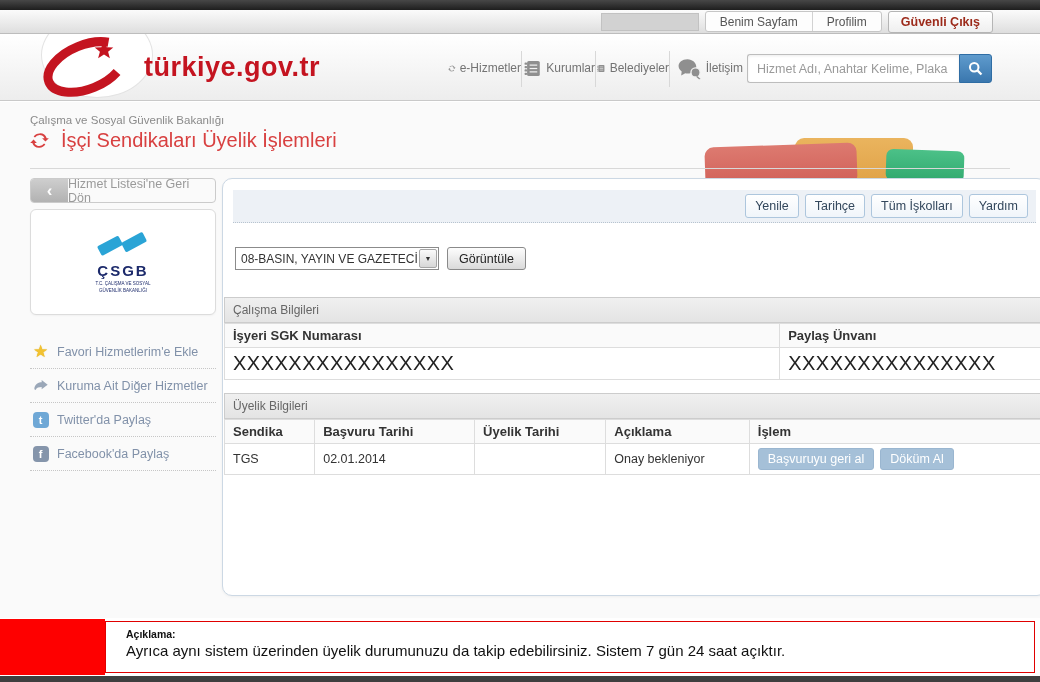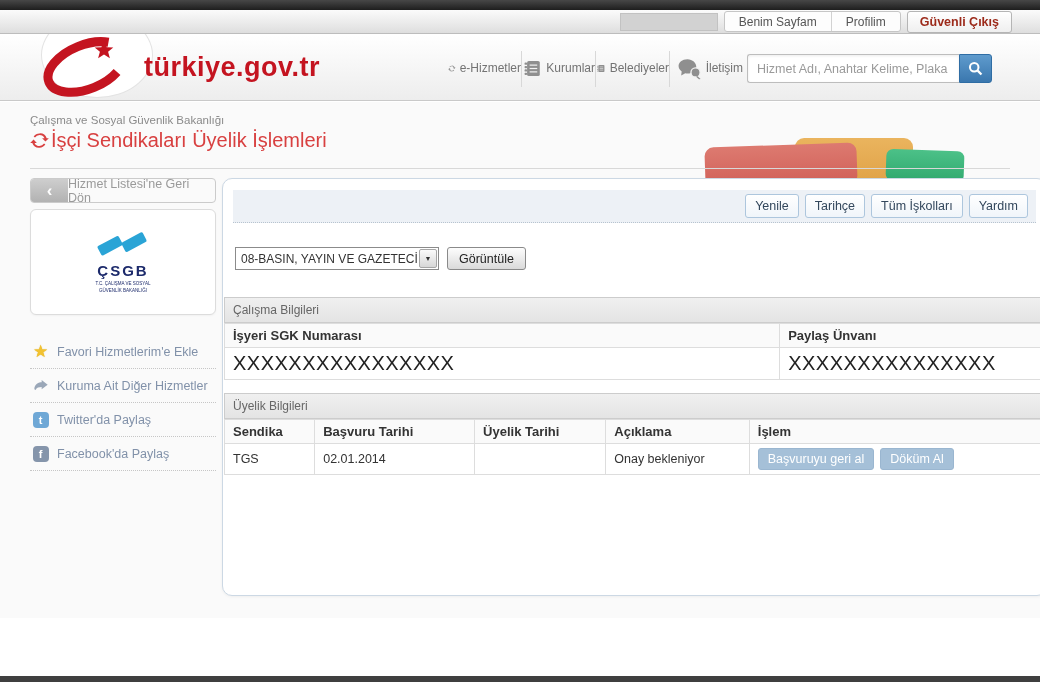--- a/index.html
+++ b/index.html
@@ -5,21 +5,21 @@
   * { box-sizing: border-box; margin: 0; padding: 0; }
   html,body { width:1040px; height:682px; overflow:hidden;
     font-family:"Liberation Sans", sans-serif; background:#fff; }
   #screen { position:relative; width:1040px; height:682px; background:#fff; }
 
   
   #top-strip { position:absolute; left:0; top:0; width:1040px; height:10px;
     background:linear-gradient(#474747,#1e1e1e); }
   #topbar { position:absolute; left:0; top:10px; width:1040px; height:24px;
     background:linear-gradient(#fbfbfb,#dedede); border-bottom:1px solid #bdbdbd;
-    display:flex; align-items:center; justify-content:flex-end; padding-right:28px; gap:6px; z-index:2; }
+    display:flex; align-items:center; justify-content:flex-end; padding-right:47px; gap:6px; z-index:2; }
   .redacted-box { width:98px; height:18px; background:#d2d2d2; border:1px solid #c2c2c2; }
   .seg { display:flex; height:21px; background:#fdfdfd; border:1px solid #c6c6c6; border-radius:3px; overflow:hidden; }
   .seg-btn { padding:0 14px; font-size:12px; color:#555; display:flex; align-items:center; cursor:pointer; }
   .seg-btn + .seg-btn { border-left:1px solid #d2d2d2; }
   .logout-btn { height:22px; padding:0 12px; background:linear-gradient(#ffffff,#efefef);
     border:1px solid #b5b5b5; border-radius:3px; font-size:12.5px; font-weight:bold; color:#9c2a1a;
     display:flex; align-items:center; cursor:pointer; }
 
   
   #header { position:absolute; left:0; top:35px; width:1040px; height:66px;
@@ -42,21 +42,21 @@
     border-radius:3px 0 0 3px; padding:0 9px; font-size:12.5px; color:#444;
     background:#fff; box-shadow:inset 0 1px 3px rgba(0,0,0,.08); outline:none; }
   #search-input::placeholder { color:#9a9a9a; }
   #search-btn { width:33px; height:29px; border:1px solid #2f6da4; border-radius:0 3px 3px 0;
     background:linear-gradient(#5f9bcd,#3a77ae); display:flex; align-items:center; justify-content:center; cursor:pointer; }
 
   
   #content { position:absolute; left:0; top:102px; width:1040px; height:516px; background:#fafafa; }
   #page-head { position:absolute; left:30px; top:12px; z-index:3; }
   #ministry { font-size:11.5px; color:#8a8a8a; margin-bottom:3px; }
-  #page-title-row { display:flex; align-items:center; gap:2px; }
+  #page-title-row { display:flex; align-items:center; gap:12px; }
   #page-title-row svg { width:19px; height:19px; color:#d84040; }
   #page-title { font-size:20px; color:#d84040; }
   #head-divider { position:absolute; left:30px; top:66px; width:980px; border-top:1px solid #d8d8d8; z-index:2; }
 
   .folder { position:absolute; z-index:1; }
   #folder-orange { left:795px; top:36px; width:118px; height:62px; border-radius:9px;
     background:linear-gradient(#eab45e,#dc9b3e); }
   #folder-red { left:705px; top:43px; width:152px; height:42px; border-radius:9px;
     background:linear-gradient(#dd7a70,#d05f57); transform:rotate(-2deg); }
   #folder-green { left:886px; top:48px; width:78px; height:32px; border-radius:7px;
@@ -338,15 +338,22 @@
                 <button class="action-btn">Döküm Al</button>
               </div>
             </td>
           </tr>
         </tbody>
           </table>
       </div>
     </div>
   </div>
 
+  <div id="notice-area">
+    <div id="notice-red-block"></div>
+    <div id="notice-box">
+      <div id="notice-label">Açıklama:</div>
+      <div id="notice-text">Ayrıca aynı sistem üzerinden üyelik durumunuzu da takip edebilirsiniz. Sistem 7 gün 24 saat açıktır.</div>
+    </div>
+  </div>
 
   <div id="bottom-bar"></div>
 </div>
 
 </body></html>

